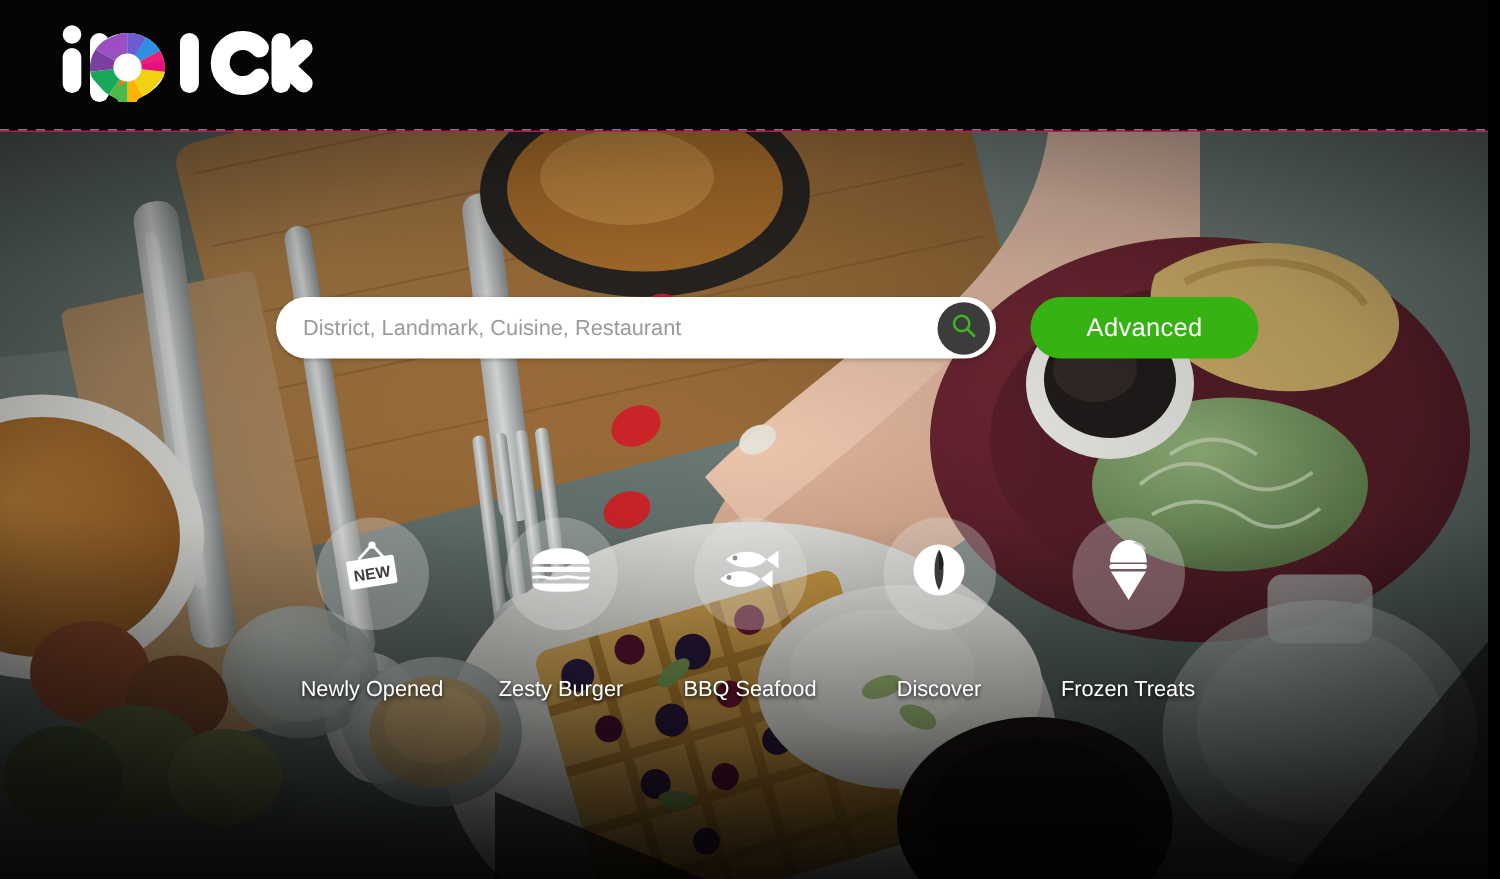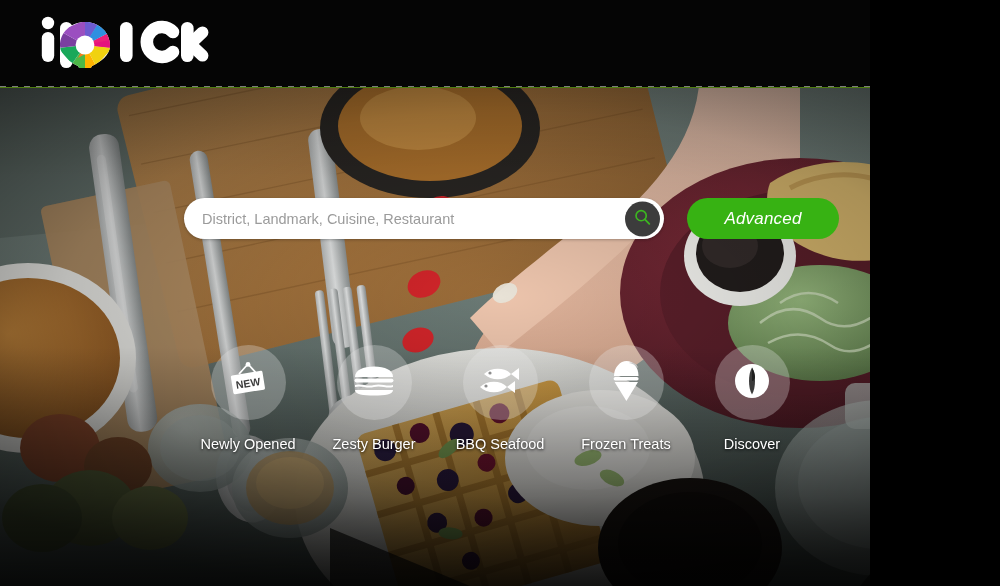--- a/index.html
+++ b/index.html
@@ -3,21 +3,21 @@
 <meta charset="utf-8">
 <title>iPICK</title>
 <style>
   * { margin:0; padding:0; box-sizing:border-box; }
   html, body {
     width:1000px; height:586px;
     background:#000;
     font-family:"Liberation Sans", sans-serif;
     overflow:hidden;
   }
-  .page { position:relative; width:870px; height:586px; background:#4d7c0f; overflow:hidden; }
+  .page { position:relative; width:992px; height:586px; background:#be185d; overflow:hidden; }
 
   
   .header {
     position:absolute; left:0; top:0; width:1000px; height:87px;
     background:#050505; z-index:40;
   }
   .logo {
     position:absolute; left:40px; top:14px;
     height:54px; display:flex; align-items:center;
   }
@@ -70,41 +70,41 @@
     background:#3c3c3c; border:0; cursor:pointer;
     display:flex; align-items:center; justify-content:center;
   }
   .advanced-btn {
     margin-left:23px;
     width:152px; height:41px;
     border-radius:21px; border:0; cursor:pointer;
     background:#37b213; color:#fff;
     font-family:"Liberation Sans", sans-serif;
     font-size:17px; letter-spacing:0.2px;
-    display:flex; align-items:center; justify-content:center;font-style:italic;
+    display:flex; align-items:center; justify-content:center;
   }
 
   
   .cat-row {
     position:absolute; left:0; top:345px; width:1000px;
     display:flex; justify-content:center; align-items:flex-start;
     z-index:20;
   }
   .cat {
     width:126px;
     display:flex; flex-direction:column; align-items:center;
     cursor:pointer;
   }
   .cat-circle {
     width:75px; height:75px; border-radius:50%;
     background:rgba(232,232,232,0.30);
     display:flex; align-items:center; justify-content:center;
   }
   .cat-label {
-    margin-top:16px;
+    margin-top:32px;
     color:#fff; font-size:14.5px;
     font-family:"Liberation Sans", sans-serif;
     text-shadow:0 1px 3px rgba(0,0,0,0.85);
     white-space:nowrap;
   }
   .cat-icon { display:block; }
 </style>
 </head>
 <body>
 
@@ -388,44 +388,44 @@
             </g>
           </svg>
         </span>
       </div>
       <div class="cat-label">BBQ Seafood</div>
     </div>
 
     <div class="cat">
       <div class="cat-circle">
         <span class="cat-icon">
+          <svg width="38" height="38" viewBox="0 0 38 38" xmlns="http://www.w3.org/2000/svg">
+            <circle cx="19" cy="19" r="17" fill="#fff"></circle>
+            <path d="M19 5.5 C 23 12, 23 26, 19 32.5 C 15 26, 15 12, 19 5.5 Z" fill="#3a3a3a"></path>
+            <path d="M19 5.5 C 23 12, 23 19, 19 19 Z" fill="#1f1f1f"></path>
+          </svg>
+        </span>
+      </div>
+      <div class="cat-label">Discover</div>
+    </div>
+
+    <div class="cat">
+      <div class="cat-circle">
+        <span class="cat-icon">
           <svg width="30" height="42" viewBox="0 0 30 42" xmlns="http://www.w3.org/2000/svg">
             <g fill="#fff">
               <path d="M3 16 C 3 7, 9.5 1, 15.5 1 C 22 1, 27.5 7, 27.5 16 Z"></path>
               <path d="M18 3 C 22 1.5, 26 4, 27 8 C 24 5, 21 3.6, 18 3 Z" fill="#c9c9c9"></path>
               <rect x="2.6" y="17" width="25" height="3.4" rx="1.7"></rect>
               <path d="M3.6 22 L27 22 L15.4 41 Z"></path>
             </g>
           </svg>
         </span>
       </div>
       <div class="cat-label">Frozen Treats</div>
-    </div>
-
-    <div class="cat">
-      <div class="cat-circle">
-        <span class="cat-icon">
-          <svg width="38" height="38" viewBox="0 0 38 38" xmlns="http://www.w3.org/2000/svg">
-            <circle cx="19" cy="19" r="17" fill="#fff"></circle>
-            <path d="M19 5.5 C 23 12, 23 26, 19 32.5 C 15 26, 15 12, 19 5.5 Z" fill="#3a3a3a"></path>
-            <path d="M19 5.5 C 23 12, 23 19, 19 19 Z" fill="#1f1f1f"></path>
-          </svg>
-        </span>
-      </div>
-      <div class="cat-label">Discover</div>
     </div>
 
 
   </div>
 
   <div class="header">
     <div class="logo">
       <svg class="logo-svg" width="170" height="54" viewBox="0 0 170 54" xmlns="http://www.w3.org/2000/svg">
         <defs>
           <clipPath id="pinclip">

